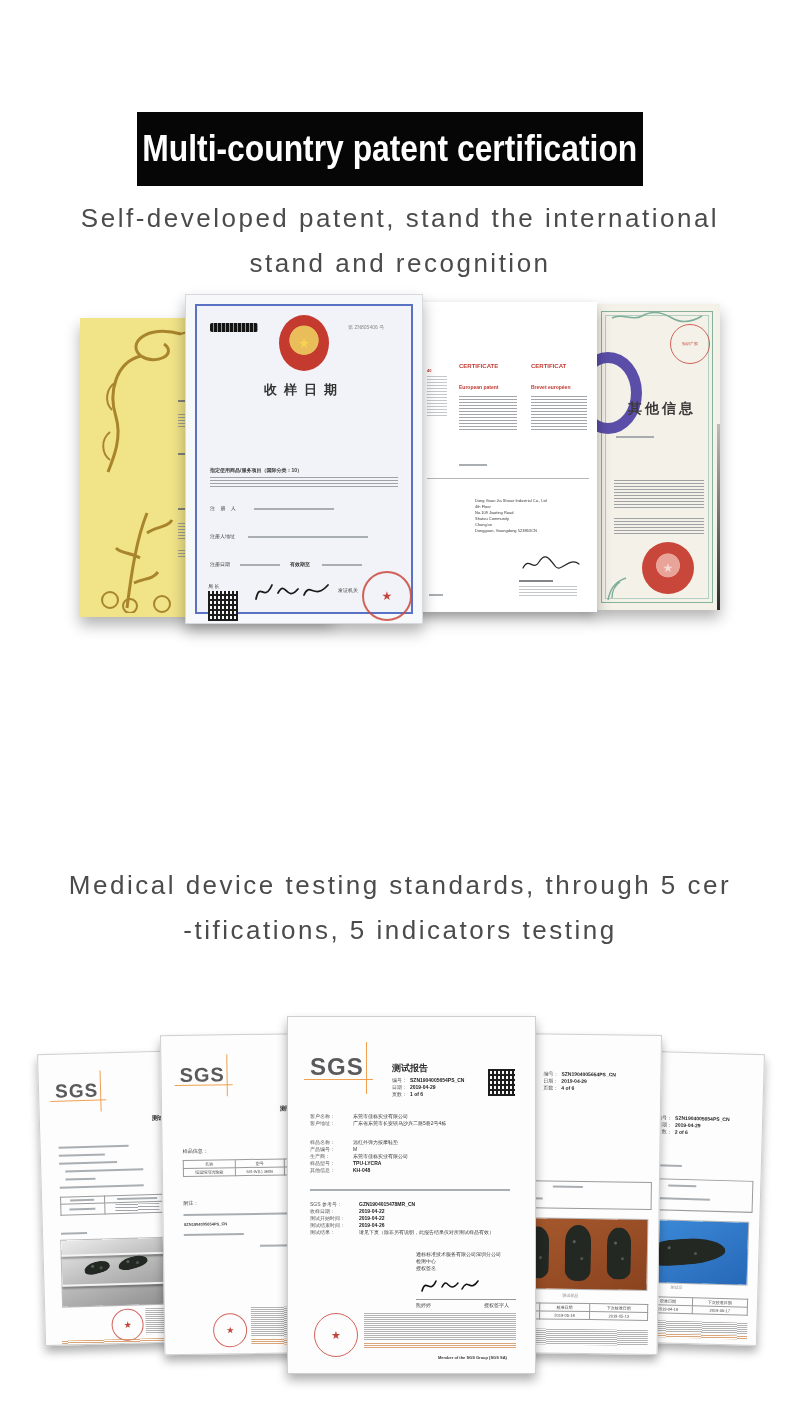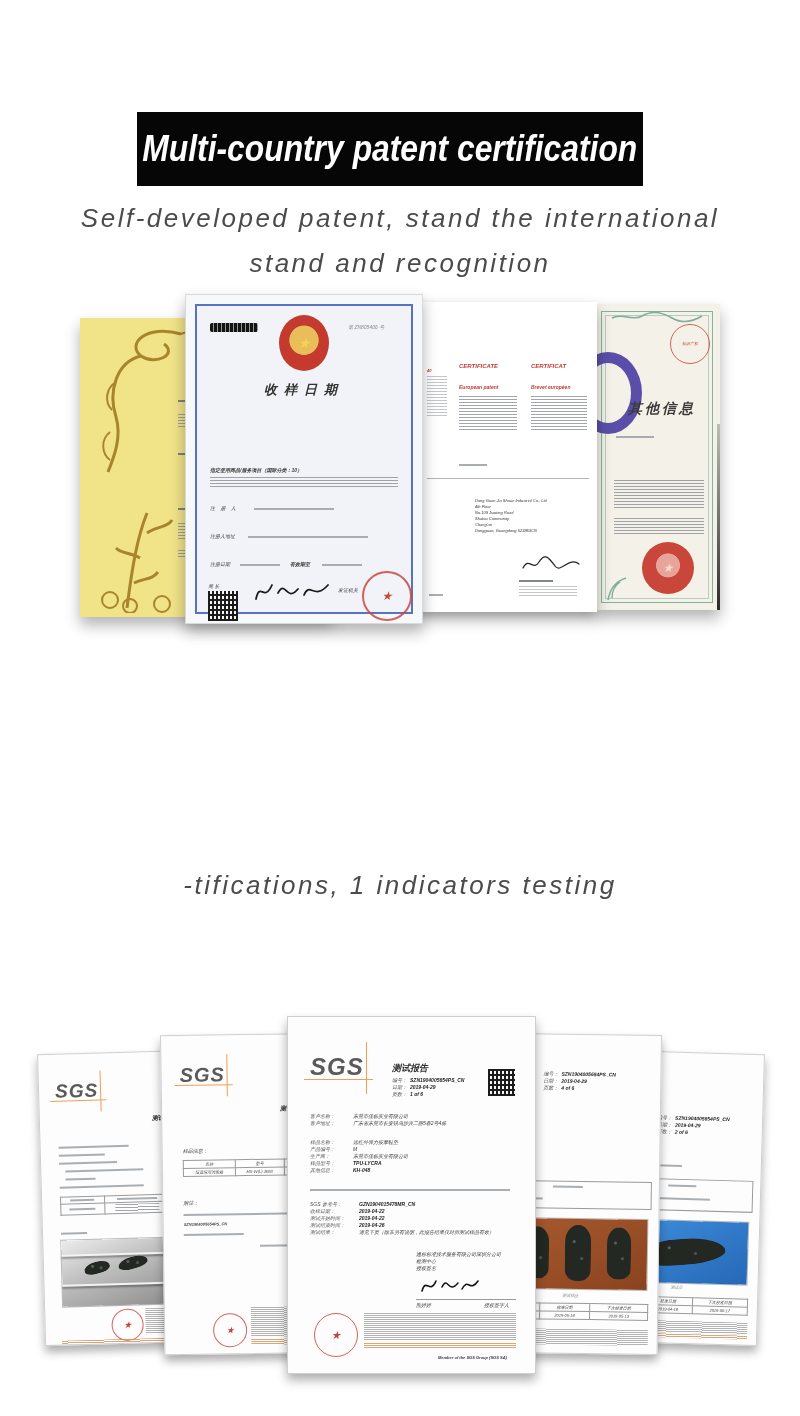--- a/index.html
+++ b/index.html
@@ -1,17 +1,17 @@
 <!DOCTYPE html>
 <html><head>
 <meta charset="utf-8">
 <style>
   html,body{margin:0;padding:0;background:#fff;}
   .page{position:relative;width:800px;height:1416px;background:#ffffff;overflow:hidden;
-        font-family:"Liberation Sans",sans-serif;color:#333;font-style:italic;}
+        font-family:"Liberation Sans",sans-serif;color:#333;}
 
   
   .banner{position:absolute;background:#060606;display:flex;align-items:center;justify-content:center;}
   #banner1{left:137px;top:112px;width:506px;height:74px;}
   #banner2{left:143px;top:765px;width:505px;height:74px;}
   .banner span{color:#fff;font-size:37px;font-weight:600;white-space:nowrap;}
   #banner1 span{transform:scaleX(.86);}
   #banner2 span{transform:scaleX(.78);}
   .subtitle{position:absolute;left:0;width:800px;text-align:center;color:#4b4b4b;
             font-size:26px;line-height:45px;letter-spacing:2.5px;}
@@ -199,21 +199,22 @@
     <div class="emblem" style="left:48px;top:238px;width:52px;height:52px;background:radial-gradient(circle at 50% 45%, #e9a49a 0 30%, #c8463a 32% 100%);">
       <span class="star" style="color:#f6d9d2;font-size:12px;">★</span>
     </div>
     <svg class="abs" style="left:10px;top:272px;" width="24" height="26" viewBox="0 0 24 26">
       <path d="M22,2 C10,6 6,14 4,24 M16,6 C10,10 8,16 8,22" stroke="#7fae9a" stroke-width="1.4" fill="none"></path>
     </svg>
     <div class="cn-edge"></div>
   </div>
 
   <div class="subtitle" id="subtitle2">
-    <div>-tifications, 1 indicators testing</div>
+    <div>Medical device testing standards, through 5 cer</div>
+    <div>-tifications, 5 indicators testing</div>
   </div>
 
   <div class="cert sgs-cert" id="sgs1">
     <div class="sgs-logo" style="left:16px;top:26px;font-size:19px;">
       <span>SGS</span>
       <i class="hline"></i>
       <i class="vline"></i>
     </div>
     <div class="rpt-title t6" style="left:112px;top:62px;">测试报告</div>
     <div class="nl" style="left:18px;top:92px;width:70px;"></div>

